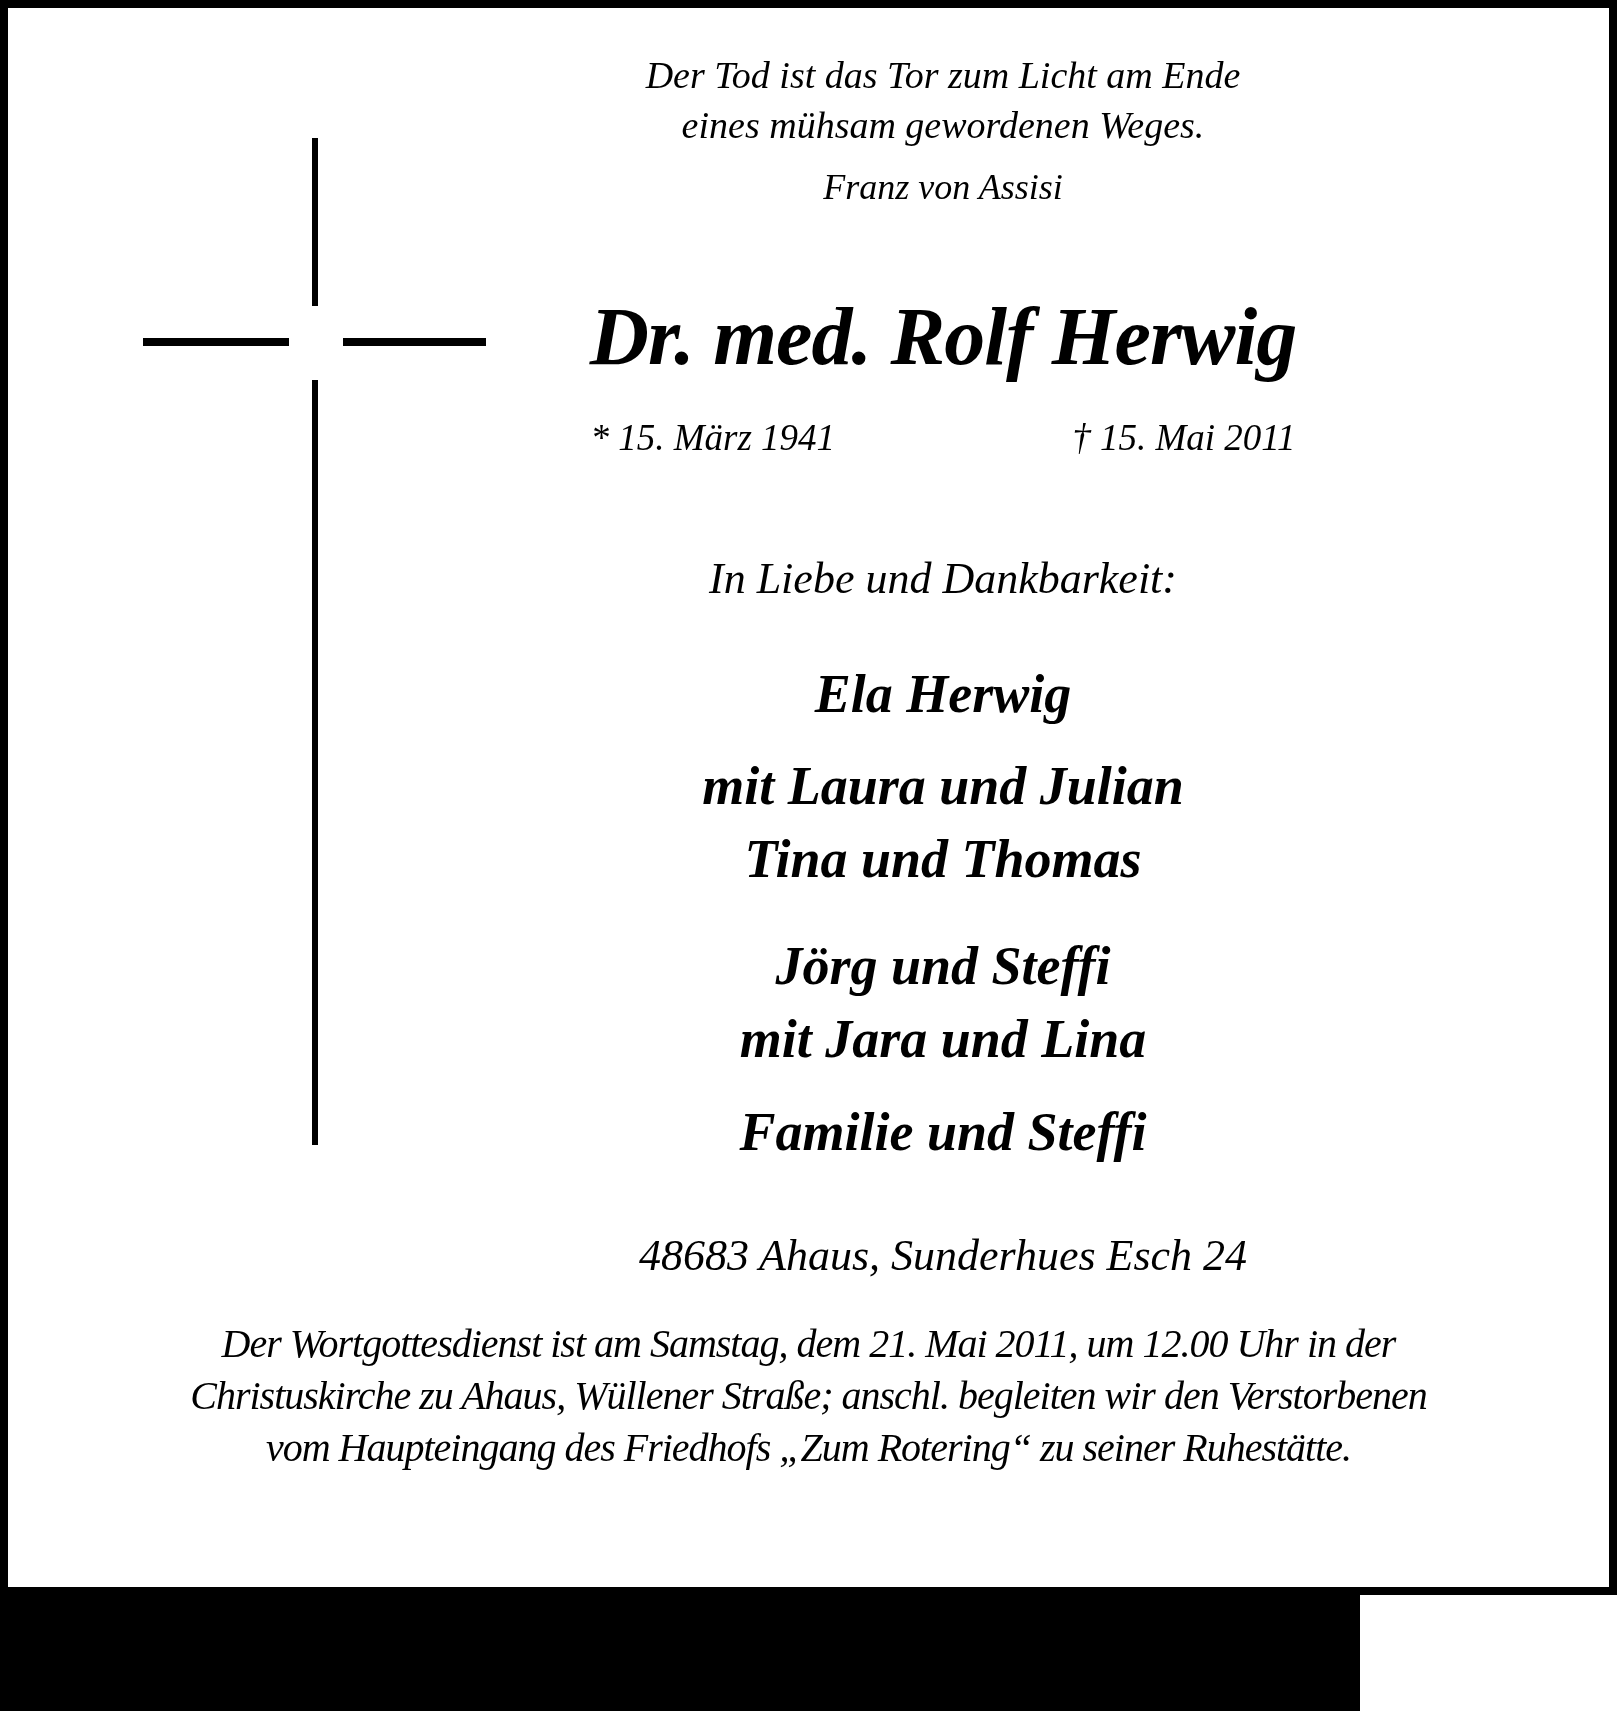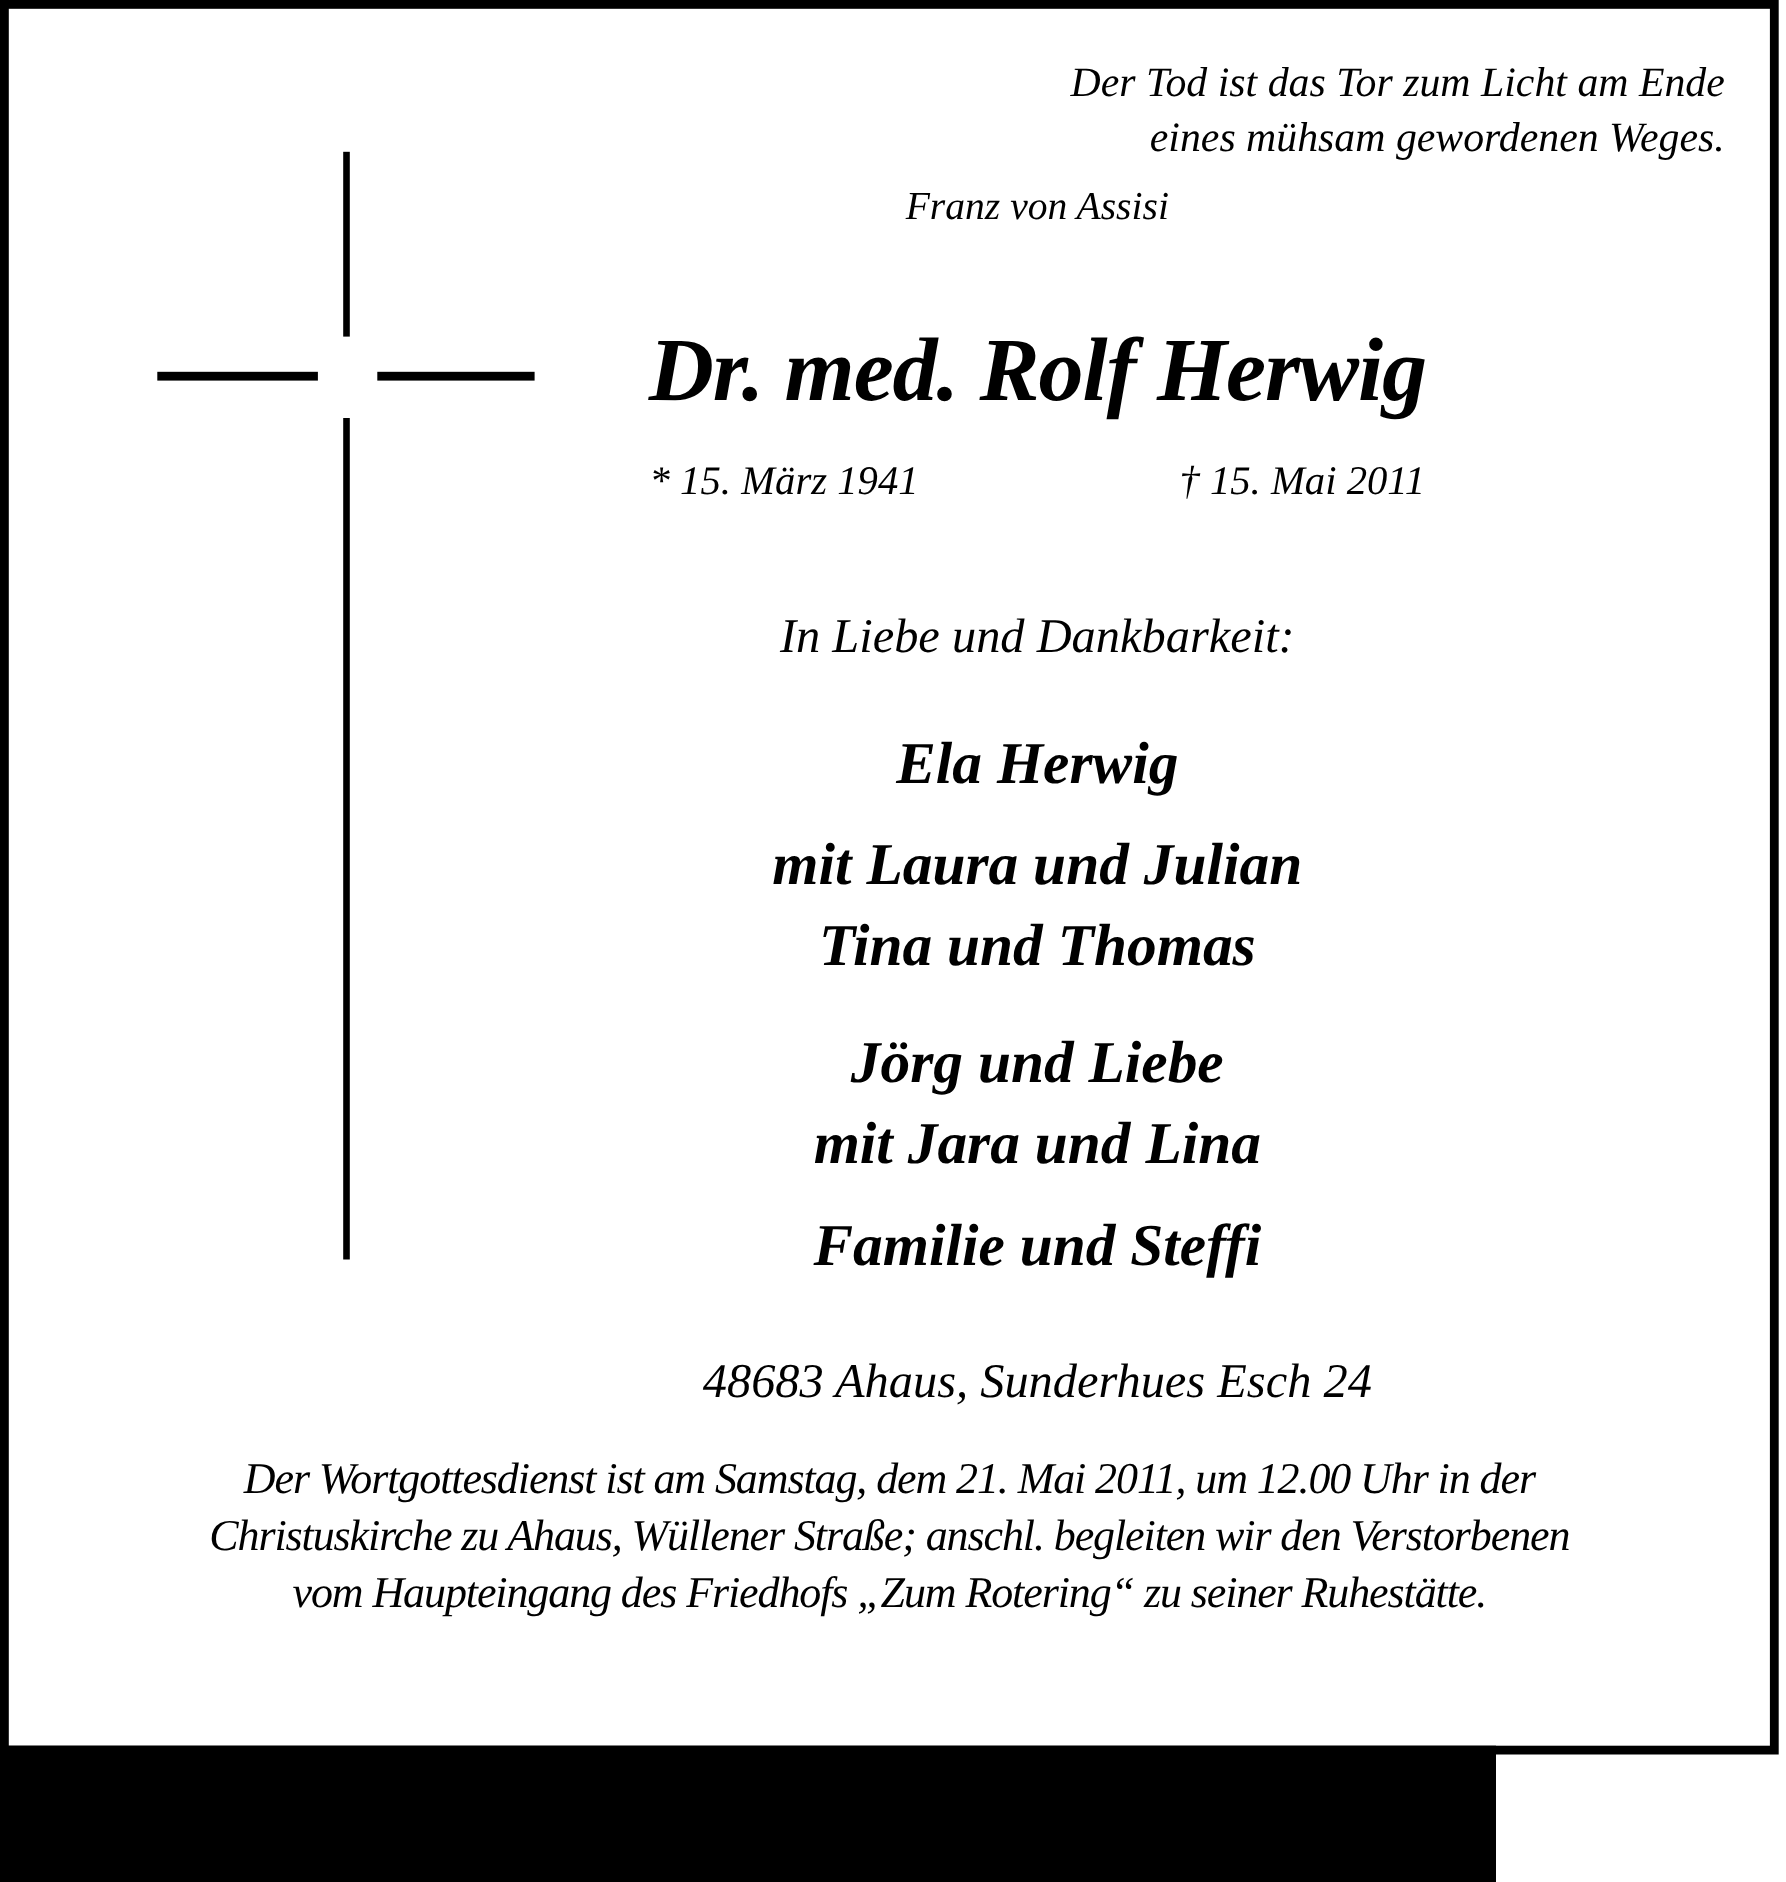--- a/index.html
+++ b/index.html
@@ -35,21 +35,21 @@
   .cross-h-left   { left: 135px; top: 330px;  width: 146px; height: 8px; }
   .cross-h-right  { left: 335px; top: 330px;  width: 143px; height: 8px; }
 
   
   .block {
     position: absolute;
     left: 310px; width: 1250px;
     text-align: center;
     font-style: italic;
   }
-  .quote        { top: 42px;  font-size: 38px; line-height: 50px; text-align: right; }
+  .quote        { top: 42px;  font-size: 38px; line-height: 50px; }
   .attribution  { top: 158px; font-size: 36px; }
   .title        { top: 282px; font-size: 82px; font-weight: bold; line-height: 1.15; letter-spacing: -1px; }
   .dates        { top: 408px; }
   .dates-row {
     width: 705px; margin: 0 auto;
     display: flex; justify-content: space-between;
     font-size: 37px;
     gap: 13px;
   }
   .intro        { top: 545px; font-size: 44px; }
@@ -101,21 +101,21 @@
     <div class="block intro">In Liebe und Dankbarkeit:</div>
 
     <div class="block mourner mourner-1">
       <div>Ela Herwig</div>
     </div>
     <div class="block mourner mourner-2">
       <div>mit Laura und Julian</div>
       <div>Tina und Thomas</div>
     </div>
     <div class="block mourner mourner-3">
-      <div>Jörg und Liebe</div>
+      <div>Jörg und Steffi</div>
       <div>mit Jara und Lina</div>
     </div>
     <div class="block mourner mourner-4">
       <div>Familie und Steffi</div>
     </div>
 
     <div class="block address">48683 Ahaus, Sunderhues Esch 24</div>
   </div>
 
   <div class="service">

